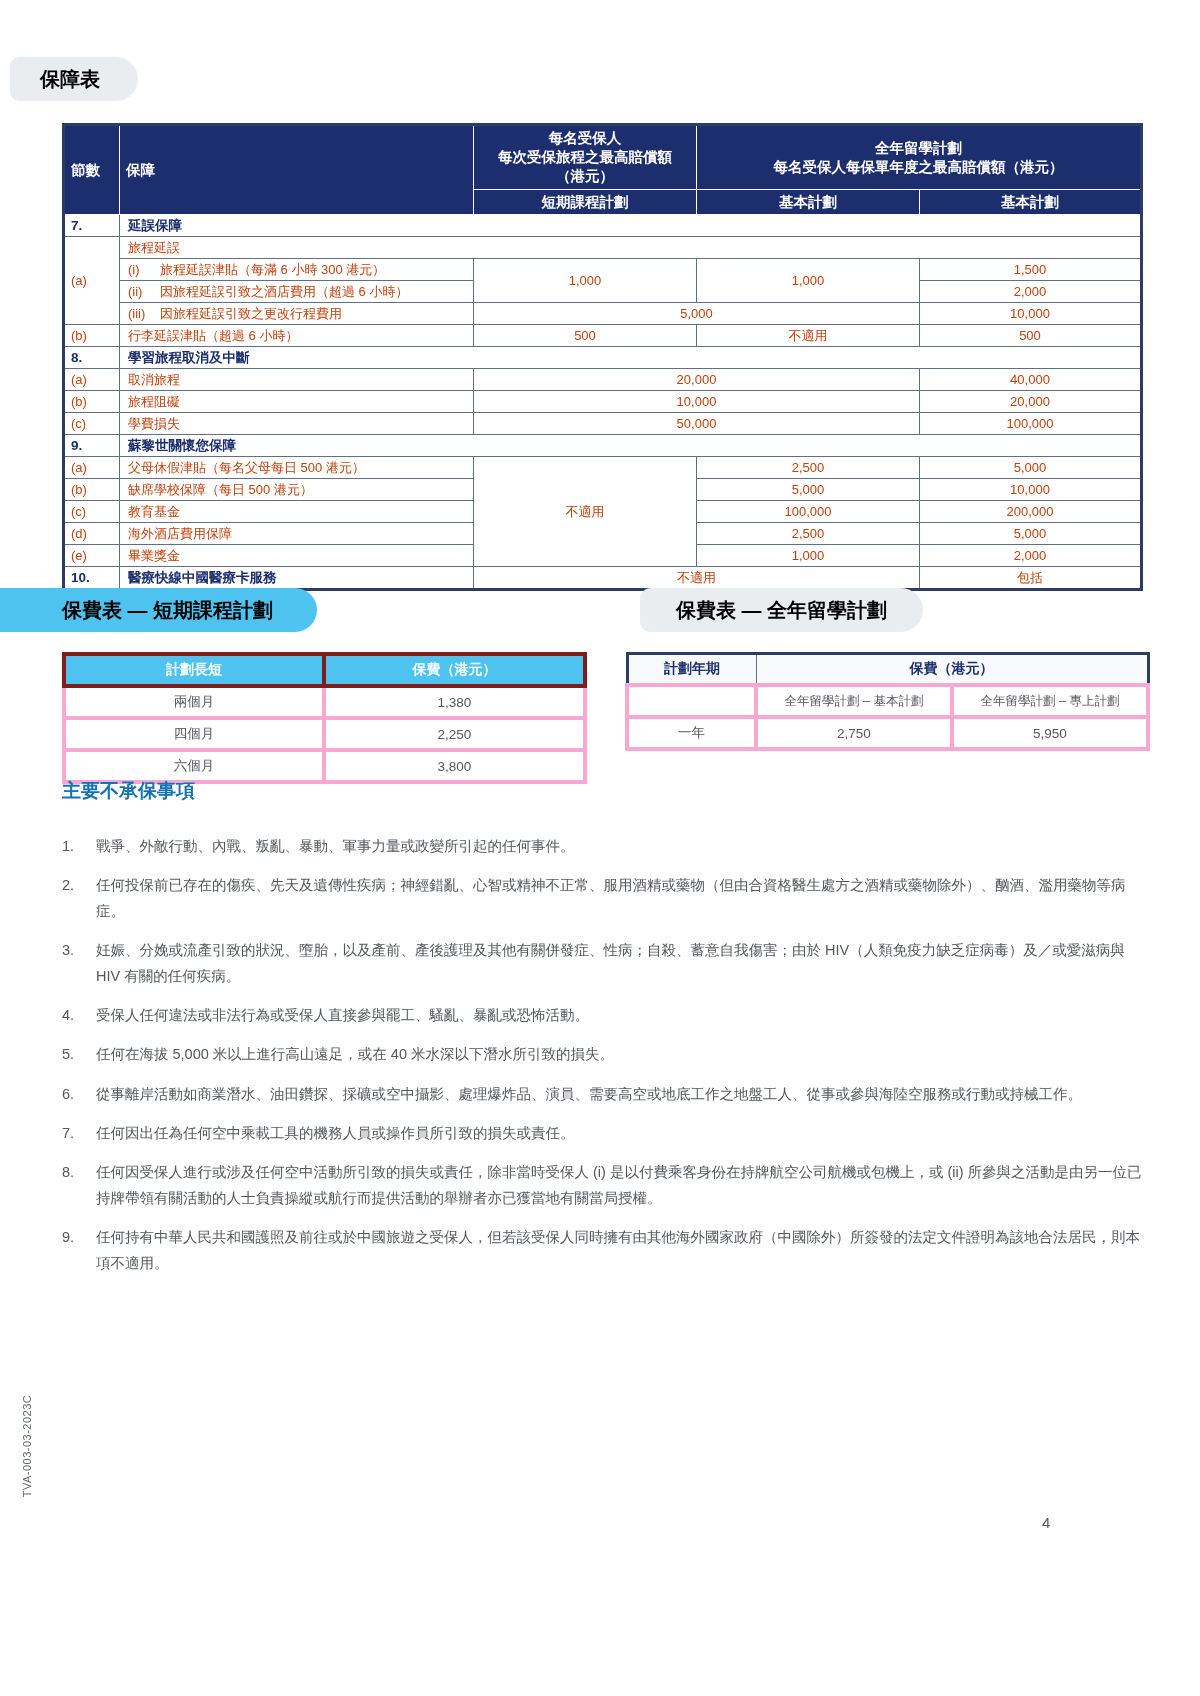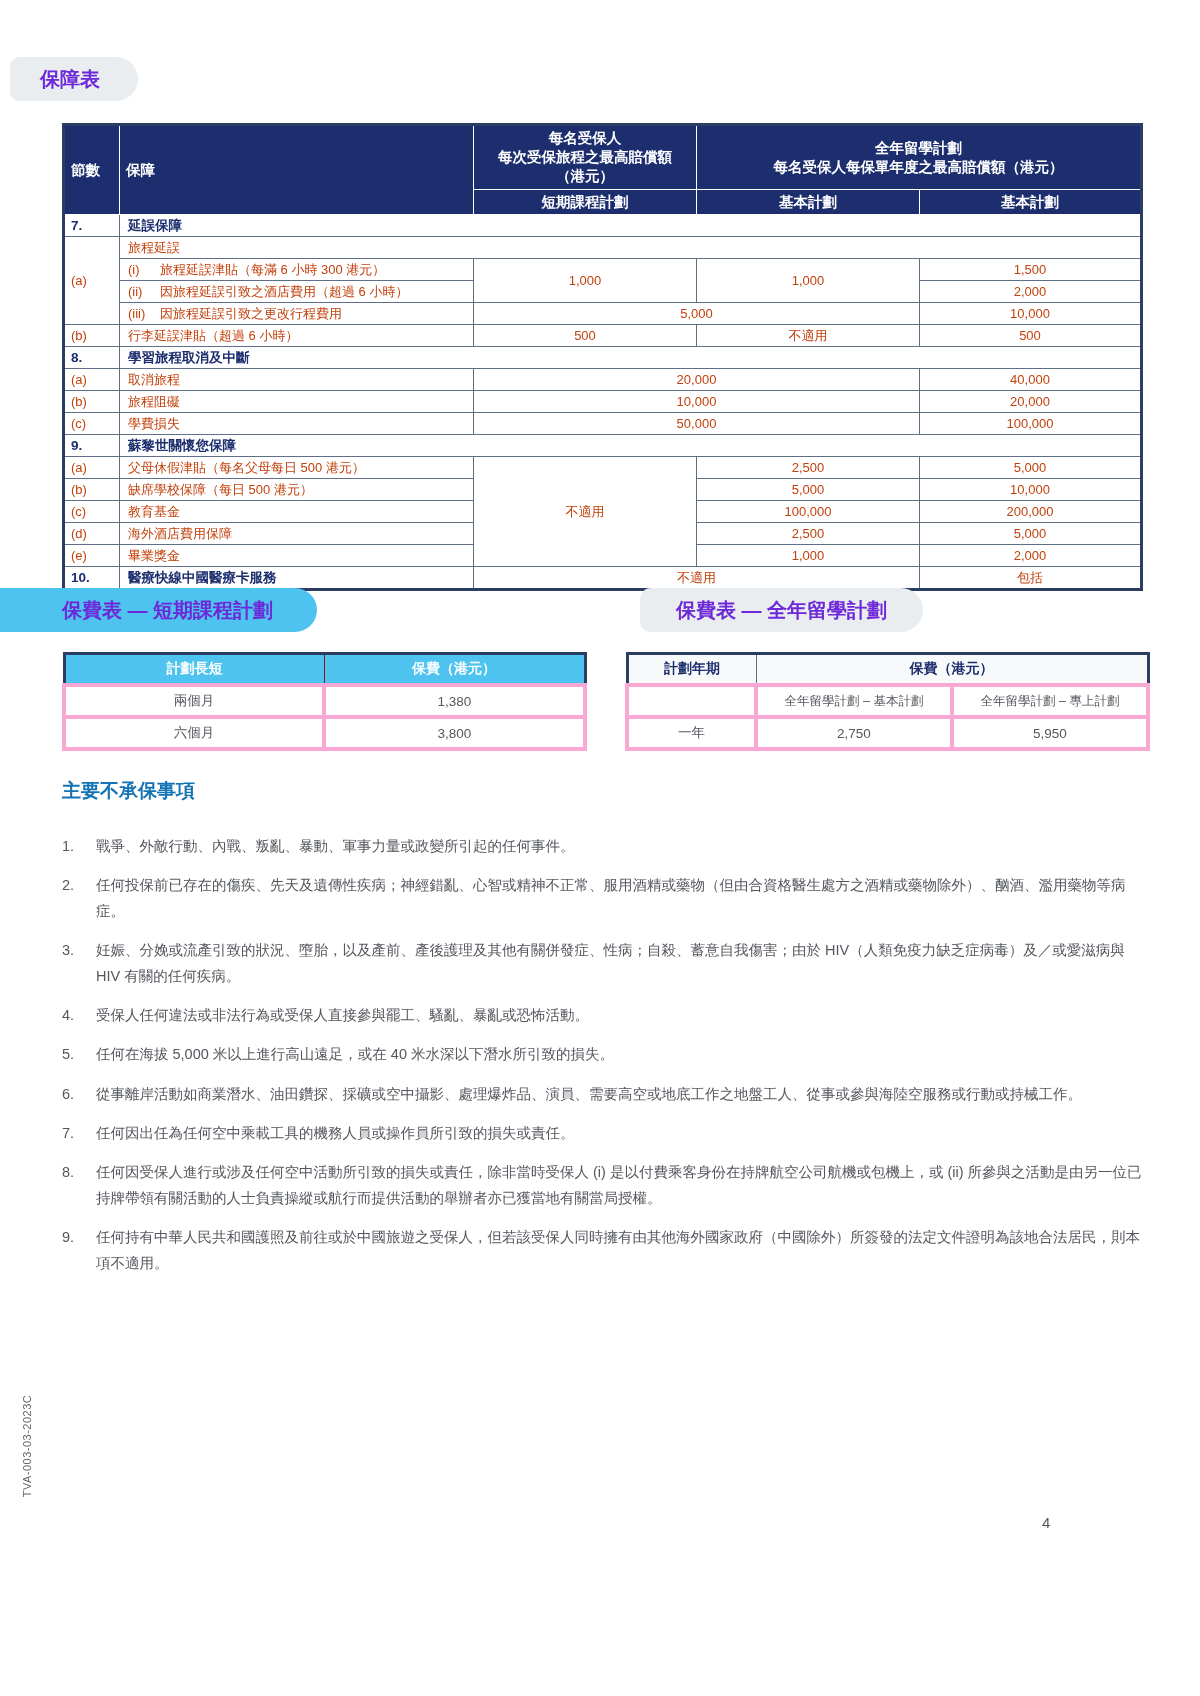--- a/index.html
+++ b/index.html
@@ -1,21 +1,21 @@
 <!DOCTYPE html>
 <html><head>
 <meta charset="utf-8">
 <style>
   html,body{margin:0;padding:0;background:#fff;}
   .page{position:relative;width:1200px;height:1696px;background:#ffffff;overflow:hidden;
         font-family:"Liberation Sans","DejaVu Sans",sans-serif;}
 
   
   .badge{position:absolute;height:44px;display:flex;align-items:center;
-         font-weight:bold;font-size:20px;color:#6d28d9;white-space:nowrap;}
+         font-weight:bold;font-size:20px;color:#000000;white-space:nowrap;}
   .badge-gray{background:#e9edef;}
   .badge-blue{background:#4fc3ef;}
   #badge-benefit{left:10px;top:57px;padding:0 38px 0 30px;border-radius:10px 24px 24px 10px;}
   #badge-premium-short{left:0;top:588px;padding:0 44px 0 62px;border-radius:0 24px 24px 0;}
   #badge-premium-annual{left:640px;top:588px;padding:0 36px;border-radius:12px 24px 24px 12px;}
 
   
   .benefit-table{position:absolute;left:62px;top:123px;width:1078px;
                  border-collapse:collapse;table-layout:fixed;border:3px solid #2b3d63;}
   .benefit-table th{background:#1c2e6e;color:#ffffff;font-size:14.5px;font-weight:bold;
@@ -28,21 +28,21 @@
   .benefit-table td.c-label{text-align:left;padding-left:8px;}
   .benefit-table td.c-val{text-align:center;}
   .benefit-table .sec{font-weight:bold;color:#1c2e6e;font-size:13.5px;}
   .rn{display:inline-block;width:32px;}
 
   
   .pt{position:absolute;border-collapse:collapse;table-layout:fixed;border:3px solid #2b3d63;}
   #pt-short{left:62px;top:652px;width:521px;}
   #pt-annual{left:618px;top:652px;width:521px;margin-left:7px;}
   .pt th.blue{background:#4fc3ef;color:#ffffff;font-size:14px;font-weight:bold;
-              border:1px solid #7f1d1d;height:26px;padding:1px 4px;}
+              border:4px solid #7f1d1d;height:26px;padding:1px 4px;}
   .pt th.plain{background:#f7f9fa;color:#1c2e6e;font-size:14px;font-weight:bold;
                border:1px solid #5f6f88;height:26px;padding:1px 4px;}
   .pt td{border:4px solid #f9a8d4;text-align:center;font-size:13.5px;color:#54575c;
          height:26px;padding:1px 4px;}
   .pt td.subhead{font-size:12.5px;color:#54575c;}
 
   
   .exclusions{position:absolute;left:62px;top:778px;width:1086px;}
   .exclusions h2{margin:0 0 30px 0;font-size:19px;color:#1373b4;font-weight:bold;}
   .xitem{display:flex;margin-bottom:14px;font-size:14.5px;color:#54575c;line-height:1.75;}
@@ -202,20 +202,24 @@
         <th class="blue">計劃長短</th>
         <th class="blue">保費（港元）</th>
       </tr>
     </thead>
     <tbody>
       <tr>
         <td>兩個月</td>
         <td>1,380</td>
       </tr>
       <tr>
+        <td>四個月</td>
+        <td>2,250</td>
+      </tr>
+      <tr>
         <td>六個月</td>
         <td>3,800</td>
       </tr>
     </tbody>
   </table>
 
   <table id="pt-annual" class="pt">
     <colgroup>
         <col style="width:129px">
         <col style="width:196px">

